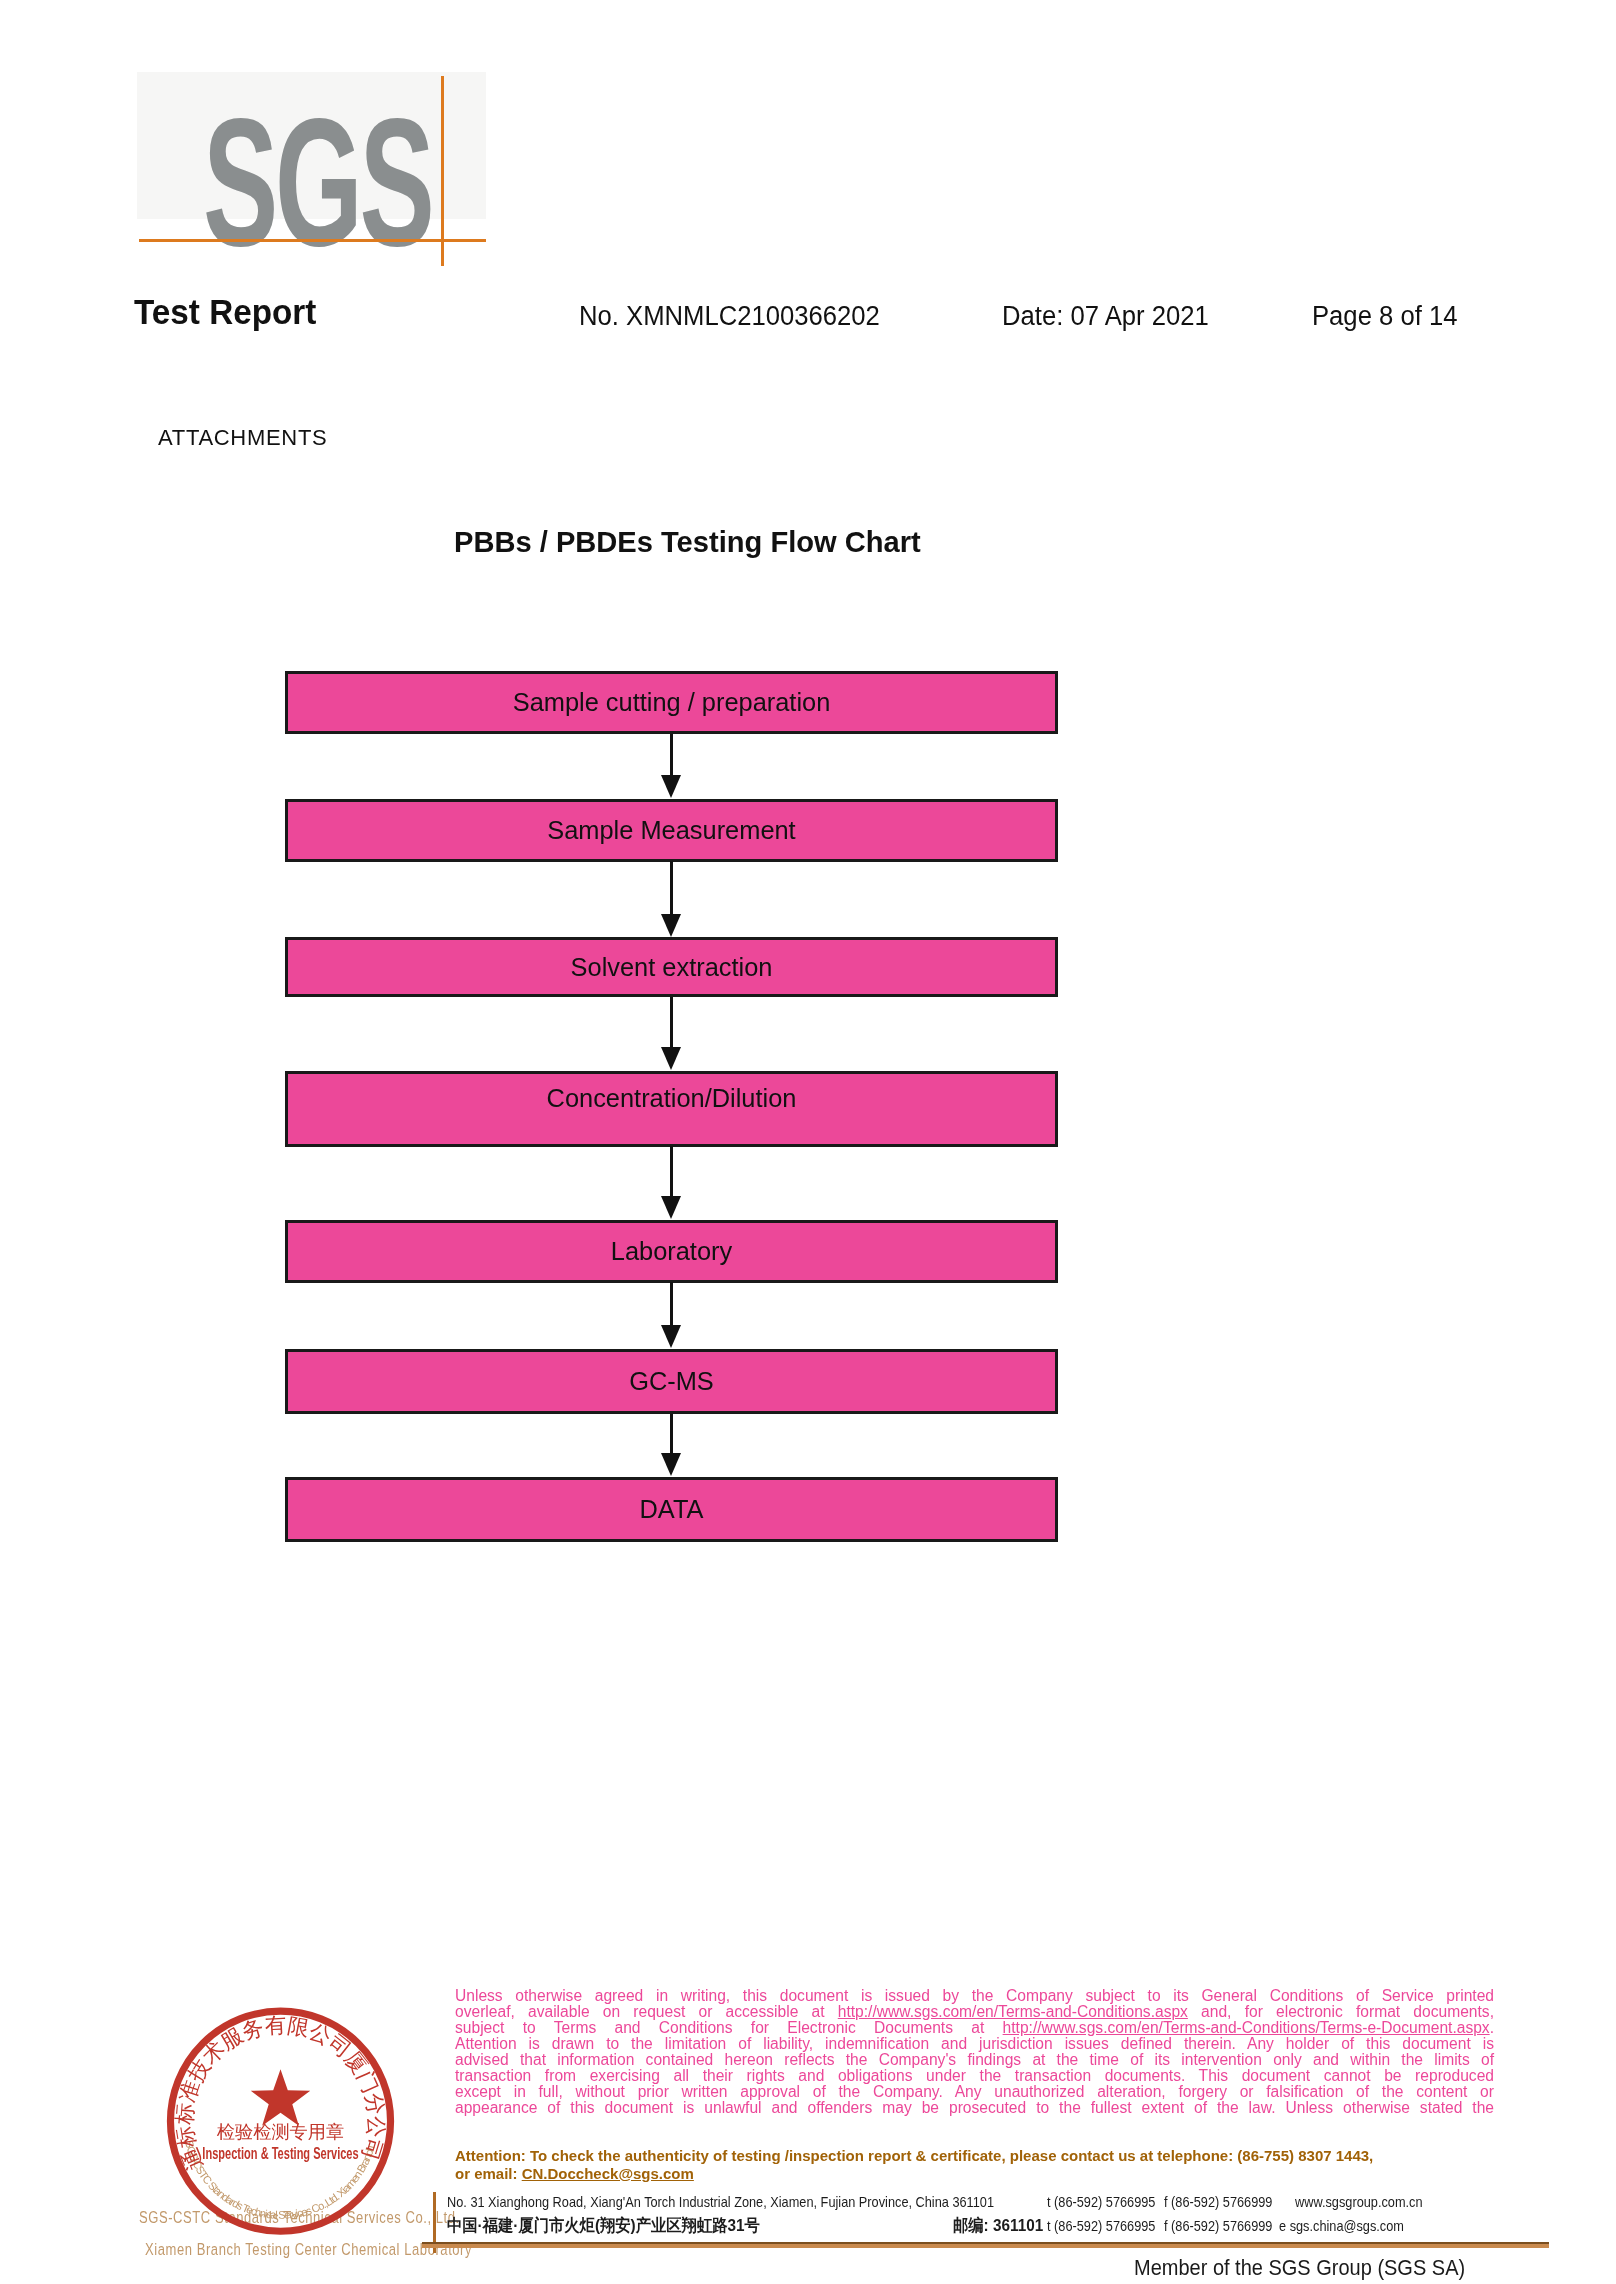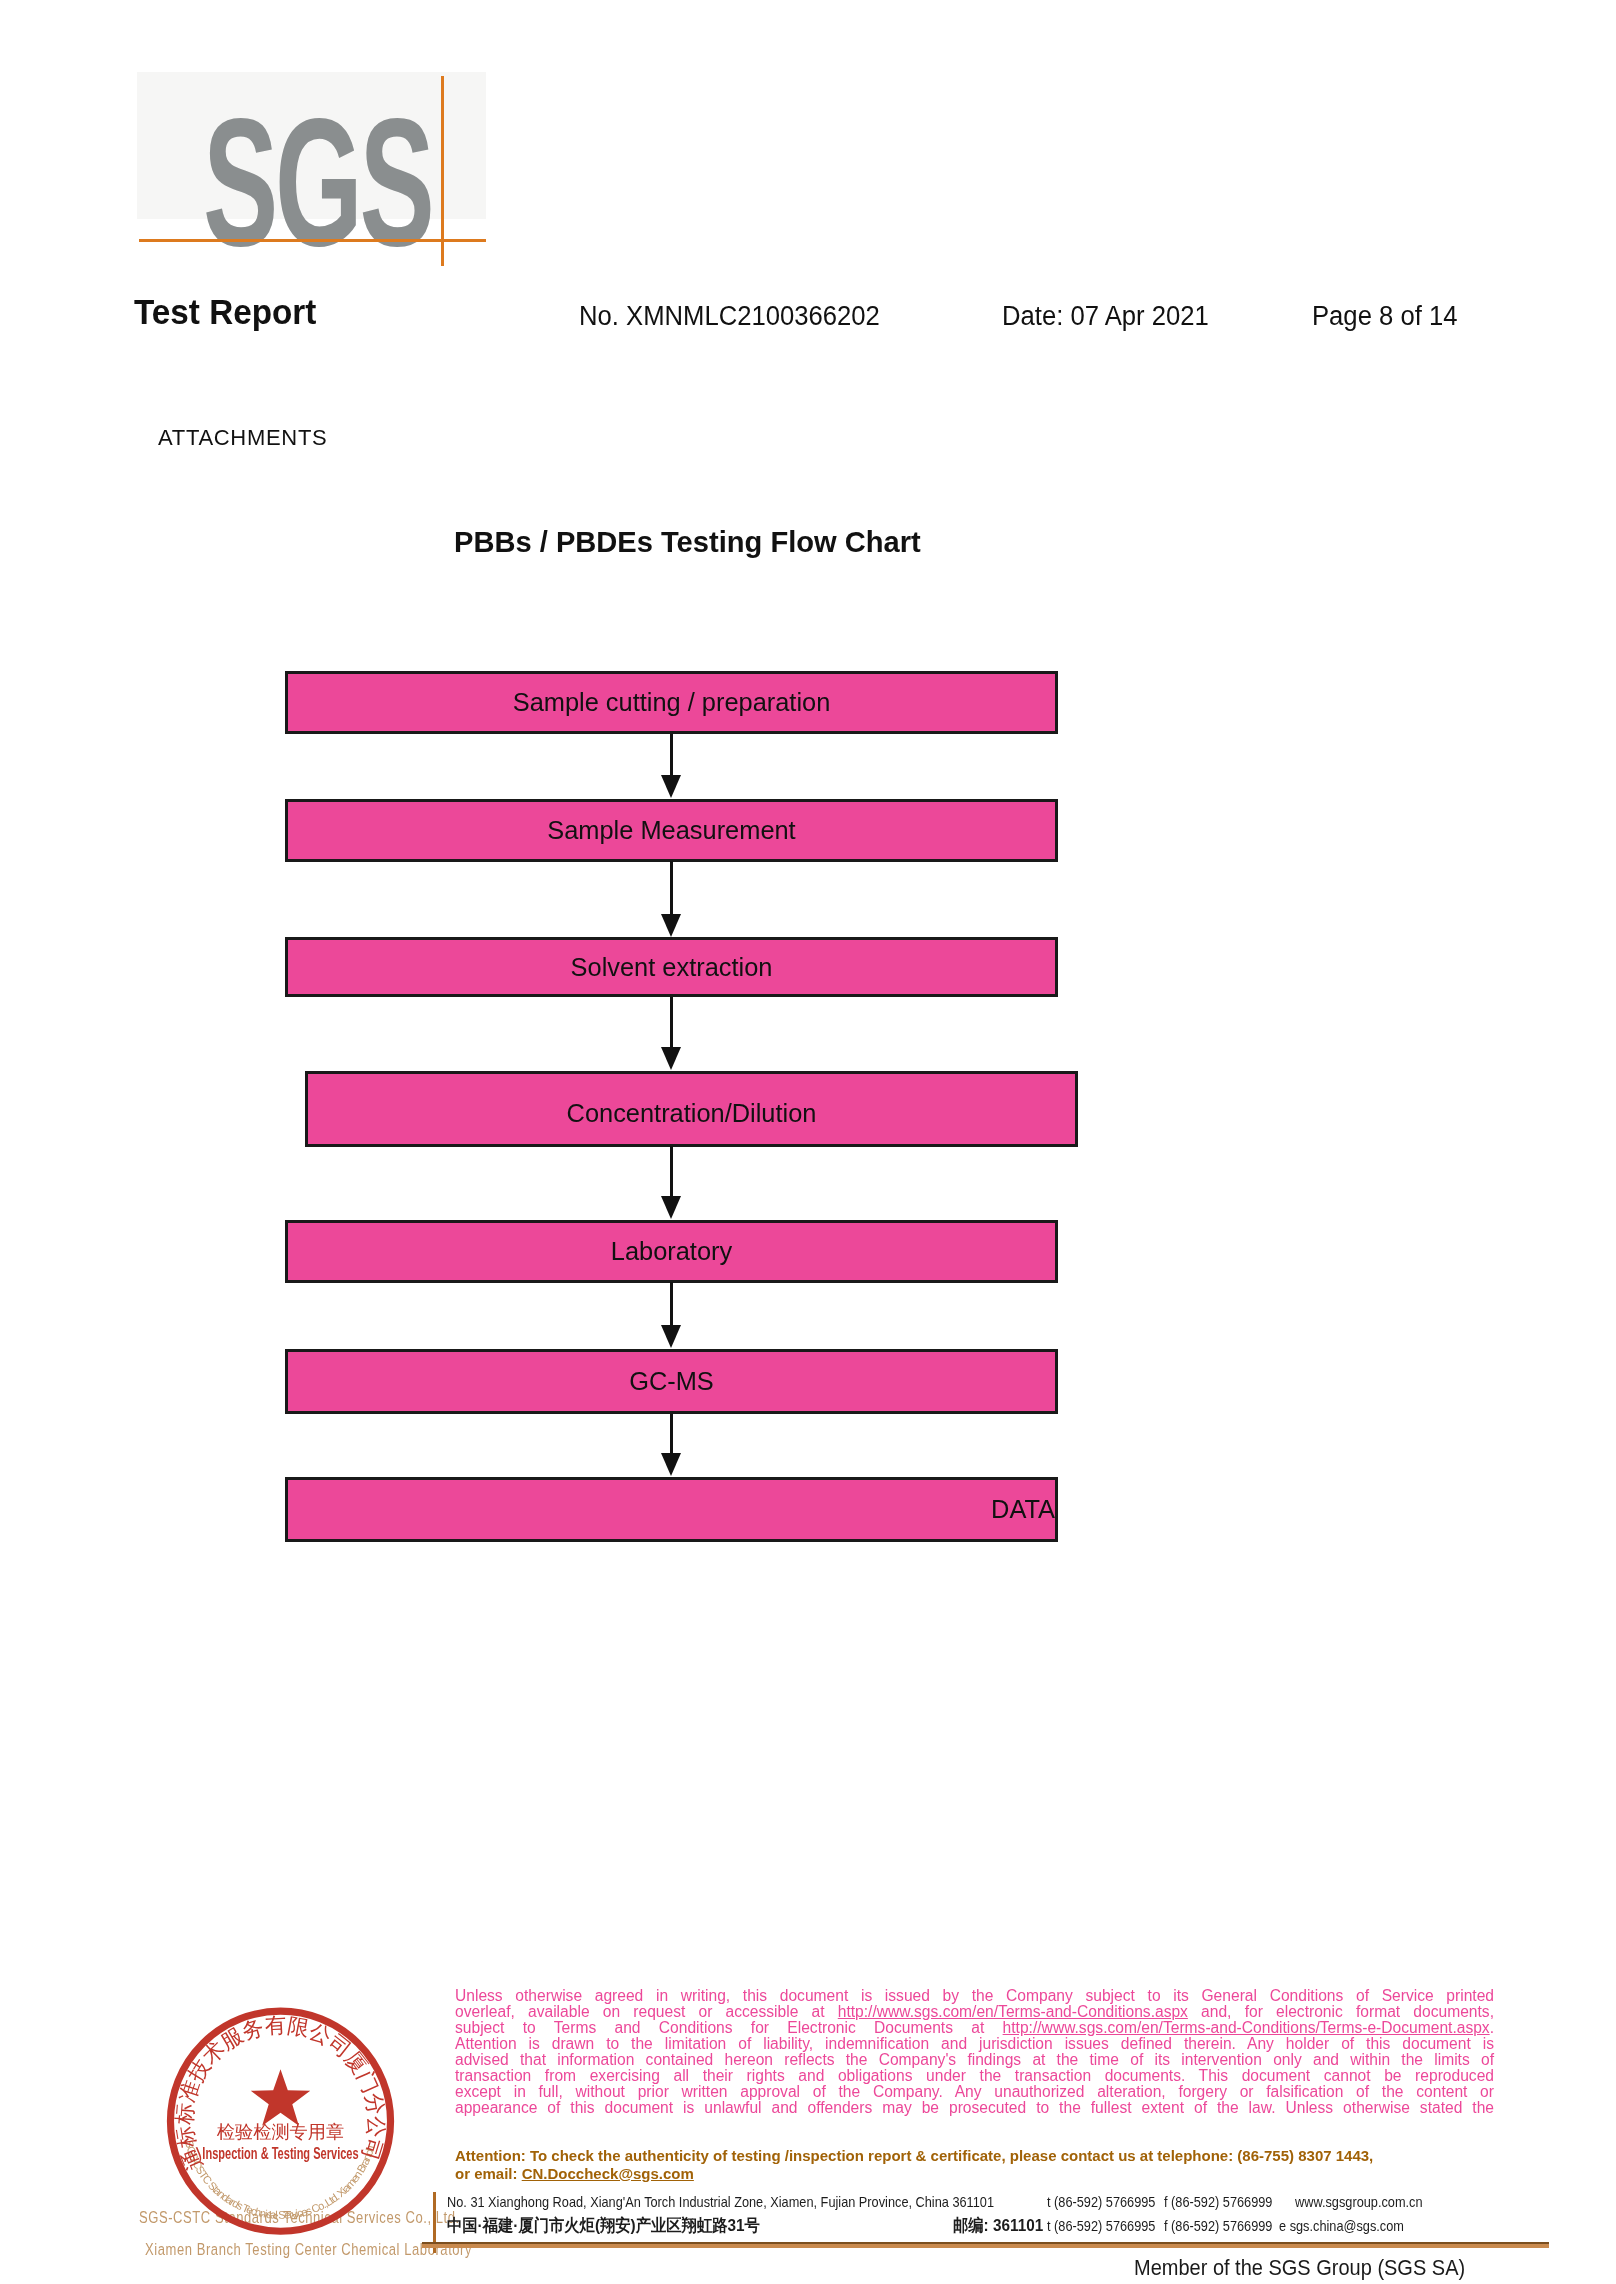--- a/index.html
+++ b/index.html
@@ -25,21 +25,21 @@
   #report-page{left:1312px;}
   
   #attachments{left:158px;top:425px;font-size:22px;color:#111;letter-spacing:0.7px;}
   #flow-title{left:454px;top:525px;font-size:30px;font-weight:bold;color:#111;
     transform:scaleX(0.97);transform-origin:left top;}
   .flow-box{
     left:285px;width:773px;box-sizing:border-box;border:3.3px solid #191919;background:#ec4899;
     display:flex;align-items:center;justify-content:center;
     font-size:25.4px;color:#111;
   }
-  .flow-box.low{align-items:flex-end;padding-bottom:16px;margin-left:20px;}
+  .flow-box.low{padding-bottom:22px;}
   .arrow-line{width:2.6px;background:#111;left:670px;}
   .arrow-head{
     left:661px;width:0;height:0;
     border-left:10.4px solid transparent;border-right:10.4px solid transparent;
     border-top:23.5px solid #111;
   }
   
   #legal{left:455px;top:1988px;width:1039px;font-size:15.6px;line-height:16px;color:#ec4899;}
   #legal .line{text-align:justify;text-align-last:justify;white-space:nowrap;}
   #legal .line.last{text-align:left;text-align-last:left;}
@@ -106,21 +106,21 @@
   </div>
   <div class="abs arrow-line" style="top:1282px;height:44px;"></div>
   <div class="abs arrow-head" style="top:1325px;"></div>
 
   <div class="abs flow-box" style="top:1349px;height:65px;">
     <span>GC-MS</span>
   </div>
   <div class="abs arrow-line" style="top:1414px;height:40px;"></div>
   <div class="abs arrow-head" style="top:1453px;"></div>
 
-  <div class="abs flow-box" style="top:1477px;height:65px;justify-content:flex-end;">
+  <div class="abs flow-box" style="top:1477px;height:65px;">
     <span>DATA</span>
   </div>
 
   <div class="abs tan-line" id="tan-line-1">SGS-CSTC Standards Technical Services Co., Ltd.</div>
   <div class="abs tan-line" id="tan-line-2">Xiamen Branch Testing Center Chemical Laboratory</div>
 
   <svg class="abs" id="stamp-svg" width="313" height="293" viewBox="0 0 480 450">
     <defs>
       <path id="arcTop" d="M 122.2 268 A 136 136 0 1 1 357.8 268" fill="none"></path>
       <path id="arcBottom" d="M 93.3 231.2 A 150 150 0 0 0 386.7 231.2" fill="none"></path>

